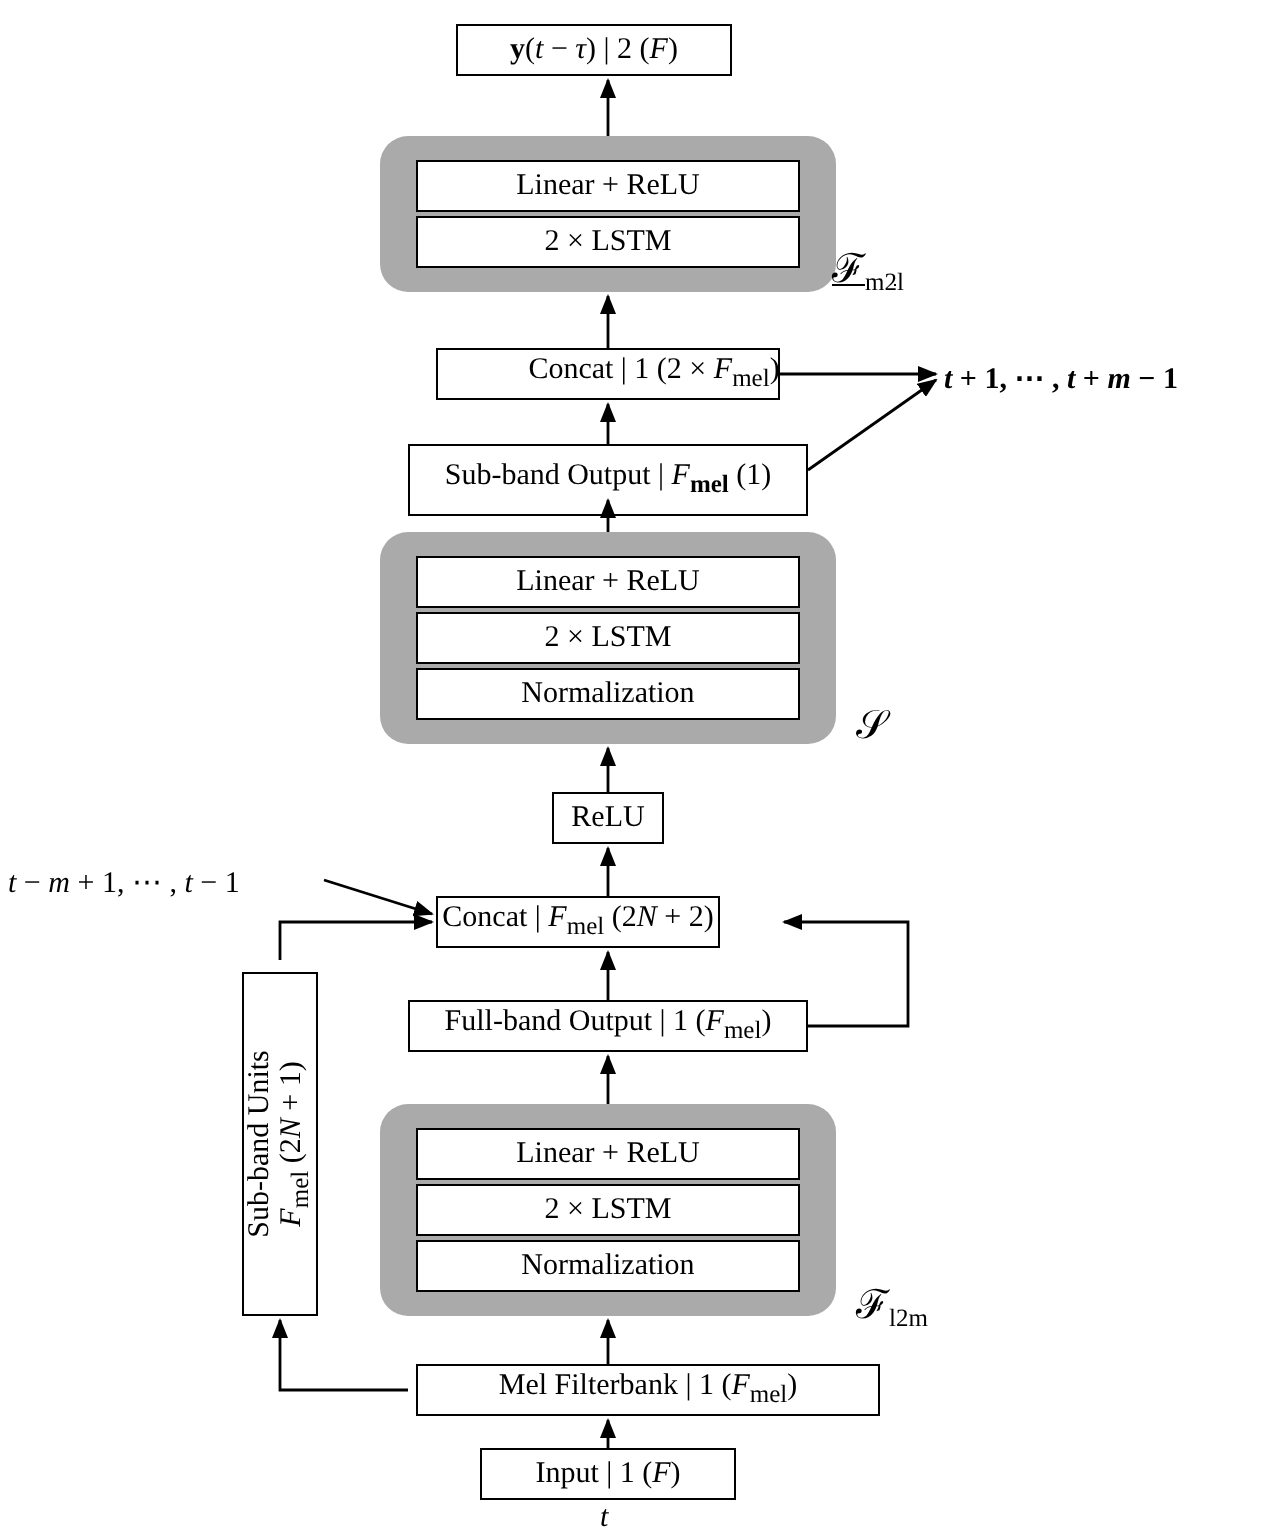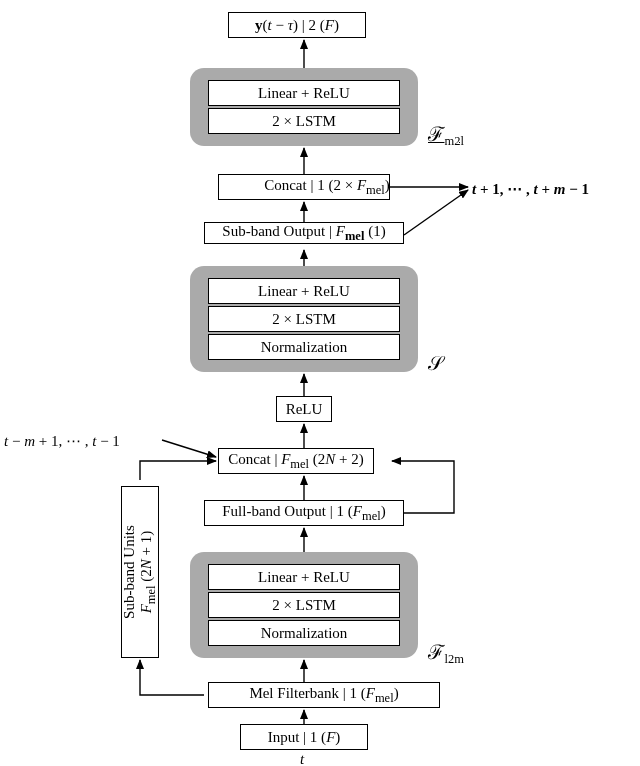--- a/index.html
+++ b/index.html
@@ -28,33 +28,33 @@
 
 <div class="box" style="left:208px;top:80px;width:192px;height:26px;">Linear + ReLU</div>
 <div class="box" style="left:208px;top:108px;width:192px;height:26px;">2 × LSTM</div>
 
 <div class="box" style="left:218px;top:174px;width:172px;height:26px;">
   <span style="white-space:nowrap;margin-left:46px;">
     Concat | 1 (2 × <span class="serif-i">F</span><sub>mel</sub>)
   </span>
 </div>
 
-<div class="box" style="left:204px;top:222px;width:200px;height:22px;">
+<div class="box" style="left:204px;top:222px;width:200px;height:36px;">
   <span style="white-space:nowrap;">
     Sub-band Output | <span class="serif-i">F</span><sub><b>mel</b></sub> (1)
   </span>
 </div>
 
 <div class="box" style="left:208px;top:278px;width:192px;height:26px;">Linear + ReLU</div>
 <div class="box" style="left:208px;top:306px;width:192px;height:26px;">2 × LSTM</div>
 <div class="box" style="left:208px;top:334px;width:192px;height:26px;">Normalization</div>
 
 <div class="box" style="left:276px;top:396px;width:56px;height:26px;">ReLU</div>
 
-<div class="box" style="left:218px;top:448px;width:156px;height:26px;">
+<div class="box" style="left:218px;top:448px;width:142px;height:26px;">
   <span style="white-space:nowrap;">
     Concat | <span class="serif-i">F</span><sub>mel</sub> (2<span class="serif-i">N</span> + 2)
   </span>
 </div>
 
 <div class="box" style="left:204px;top:500px;width:200px;height:26px;">
   <span style="white-space:nowrap;">
     Full-band Output | 1 (<span class="serif-i">F</span><sub>mel</sub>)
   </span>
 </div>
@@ -74,21 +74,21 @@
     Input | 1 (<span class="serif-i">F</span>)
   </span>
 </div>
 
 <div class="box vbox" style="left:54px;top:553px;width:172px;height:38px;">
   <span class="vlabel">
     Sub-band Units<br><span class="serif-i">F</span><sub>mel</sub> (2<span class="serif-i">N</span> + 1)
   </span>
 </div>
 
-<div class="label" style="left:428px;top:120px;text-decoration:underline;">
+<div class="label" style="left:416px;top:120px;text-decoration:underline;">
   <span style="font-family:cursive;font-size:20px;">ℱ</span><sub>m2l</sub>
 </div>
 <div class="label" style="left:428px;top:352px;">
   <span style="font-family:cursive;font-size:20px;">𝒮</span>
 </div>
 <div class="label" style="left:428px;top:638px;">
   <span style="font-family:cursive;font-size:20px;">ℱ</span><sub>l2m</sub>
 </div>
 <div class="label" style="left:300px;top:751px;font-style:italic;">t</div>
 <div class="label" style="left:472px;top:180px;font-weight:bold;">

